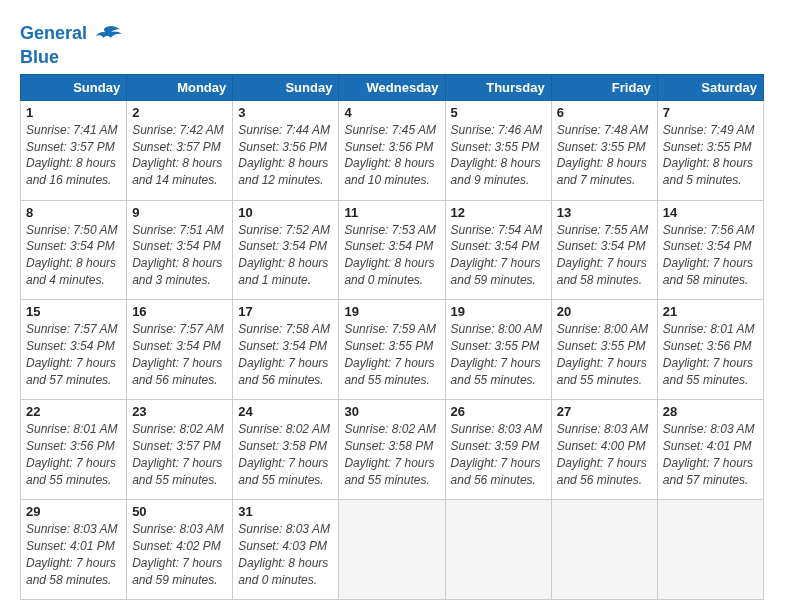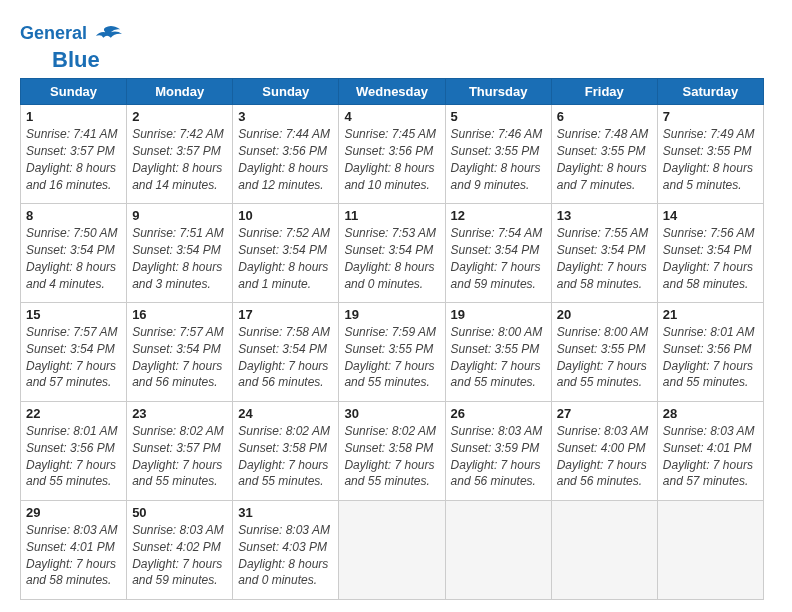--- a/index.html
+++ b/index.html
@@ -50,21 +50,21 @@
     .calendar {
       flex: 1;
       border: 1px solid #ccc;
       border-collapse: collapse;
       width: 100%;
       table-layout: fixed;
     }
     .calendar th {
       background-color: #1a6eb5;
       color: #fff;
-      text-align: center;
+      text-align: right;
       padding: 5px 6px;
       font-size: 13px;
       border: 1px solid #1560a0;
       font-weight: bold;
     }
     .calendar td {
       border: 1px solid #ccc;
       vertical-align: top;
       padding: 4px 5px;
       font-size: 9.5px;
@@ -95,21 +95,21 @@
 <div class="page">
   <div class="header">
     <div class="logo">
       <div>
         <div style="font-size:18px;font-weight:bold;color:#333;line-height:1.15;">
           <span style="color:#1a6eb5;">General</span>
           <svg class="logo-icon" viewBox="0 0 30 20" style="display:inline-block;vertical-align:middle;margin-left:2px;">
             <path d="M15 2 Q20 0 28 5 Q22 4 18 8 Q25 6 30 10 Q22 9 18 14 Q14 10 10 14 Q8 10 2 12 Q6 7 12 8 Q8 4 15 2Z" fill="#1a6eb5"></path>
           </svg>
         </div>
-        <div style="font-size:22px;font-weight:bold;color:#1a6eb5;line-height:1.1;margin-left:32px;">Blue</div>
+        <div style="font-size:18px;font-weight:bold;color:#1a6eb5;line-height:1.1;">Blue</div>
       </div>
     </div>
   </div>
 
   <table class="calendar">
     <thead>
       <tr>
       <th>Sunday</th>
           <th>Monday</th>
           <th>Sunday</th>

